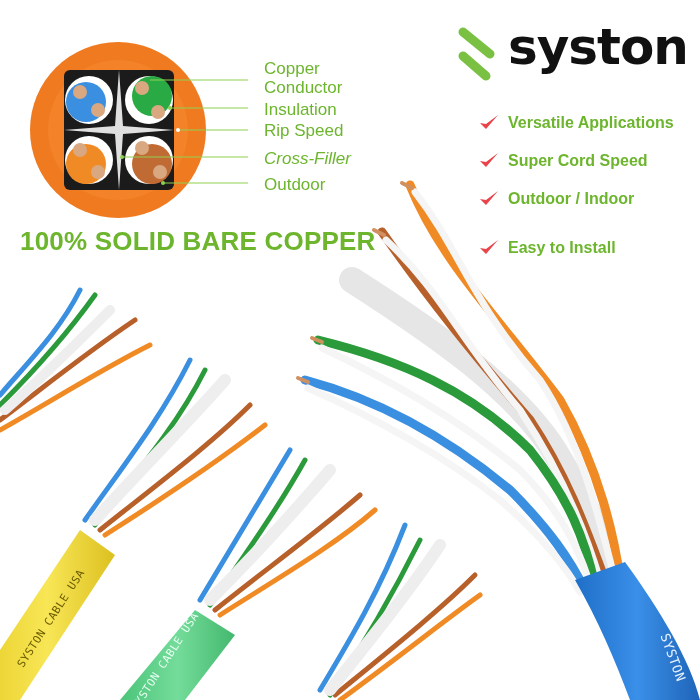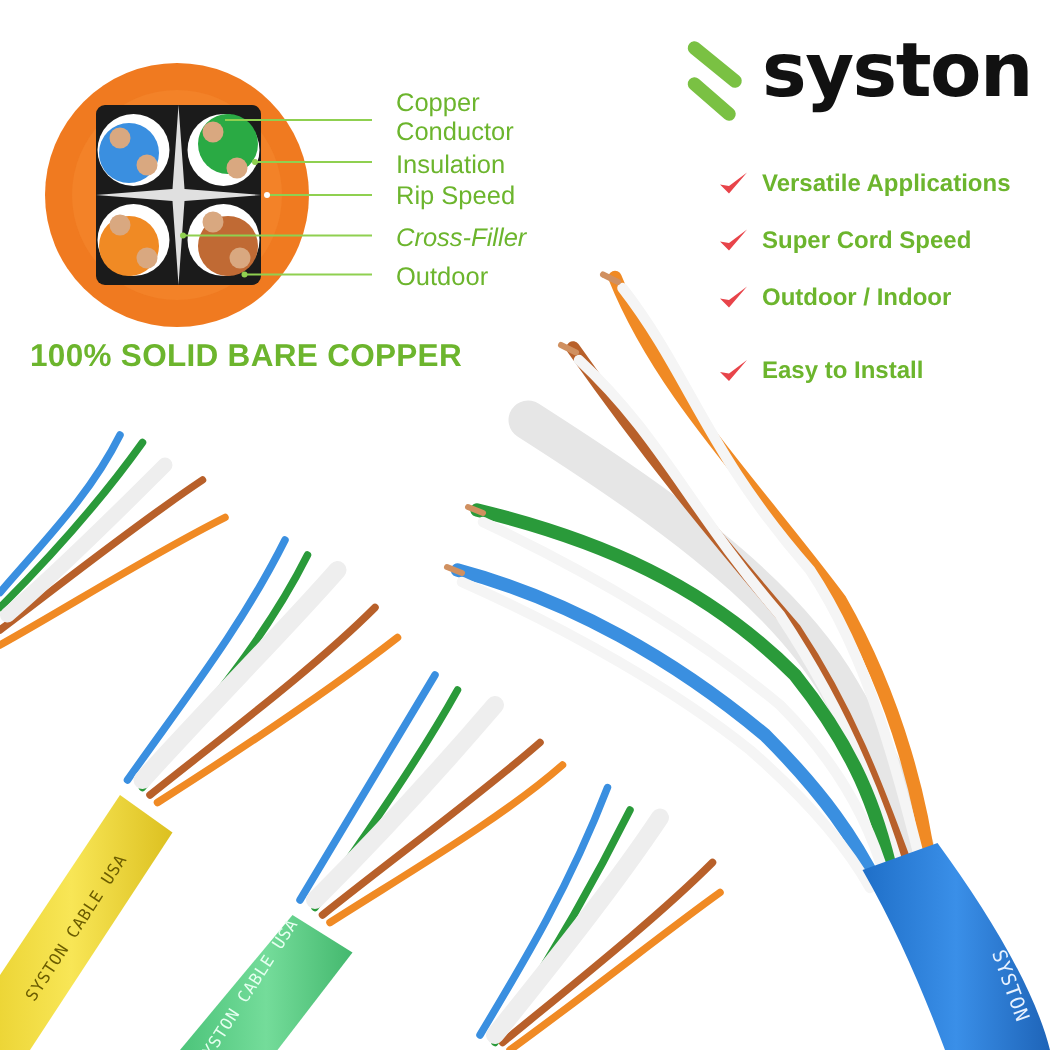--- a/index.html
+++ b/index.html
@@ -2,21 +2,21 @@
 <html><head>
 <meta charset="utf-8">
 <style>
   * { margin:0; padding:0; box-sizing:border-box; }
   html, body { width:700px; height:700px; background:#ffffff; overflow:hidden; }
   body { position:relative; font-family:"Liberation Sans", sans-serif; }
   .layer { position:absolute; left:0; top:0; width:700px; height:700px; }
   .diagram { position:absolute; left:28px; top:40px; width:180px; height:180px; }
   .callouts { position:absolute; left:264px; top:58px; width:120px; }
   .callout { position:absolute; left:0; color:#6cb52d; font-size:17px; white-space:nowrap; }
-  .headline { position:absolute; left:20px; top:226px; color:#6cb52d; font-size:21px; font-weight:bold; letter-spacing:0.2px; white-space:nowrap; }
+  .headline { position:absolute; left:20px; top:226px; color:#6cb52d; font-size:26px; font-weight:bold; letter-spacing:0.2px; white-space:nowrap; }
   .logo { position:absolute; left:456px; top:24px; height:60px; width:240px; }
   .logo-text { position:absolute; left:52px; top:-6px; font-size:50px; font-weight:bold; color:#111; letter-spacing:-1px; font-family:"DejaVu Sans", sans-serif; }
   .features { position:absolute; left:478px; top:112px; }
   .feature { position:absolute; left:0; white-space:nowrap; display:flex; align-items:flex-end; }
   .check { width:22px; height:20px; margin-right:8px; }
   .feature-label { color:#6cb52d; font-size:16px; font-weight:bold; }
   .jacket-text { position:absolute; font-family:"DejaVu Sans Mono", monospace; font-size:11px; letter-spacing:0.5px; white-space:nowrap; }
 </style>
 </head>
 <body>

